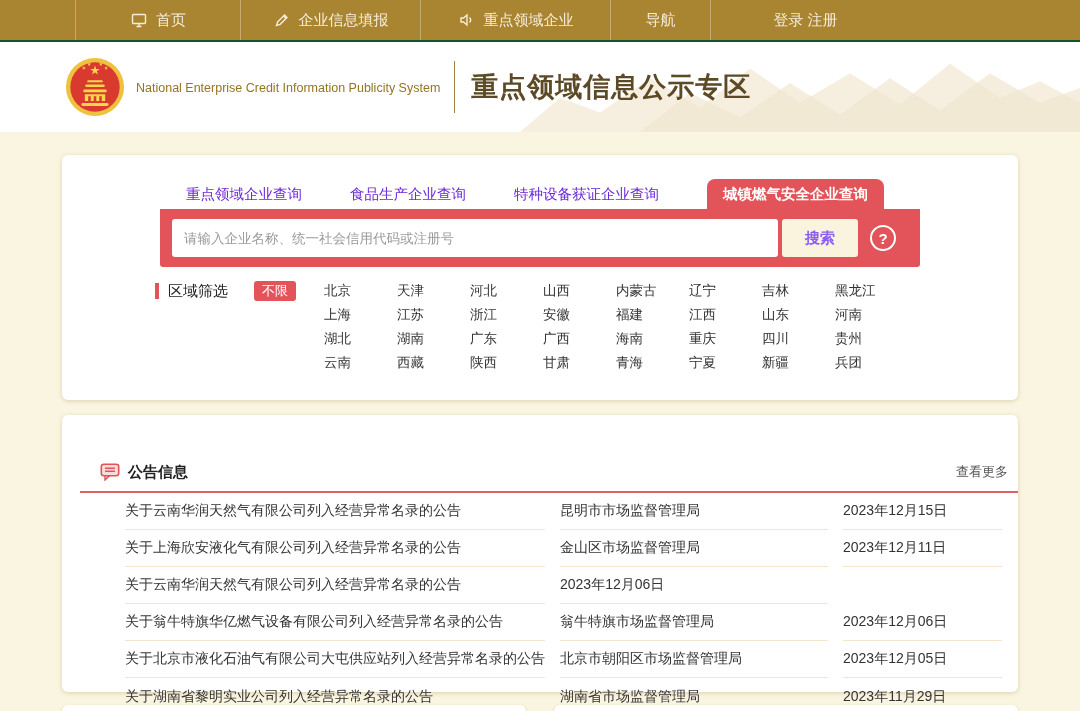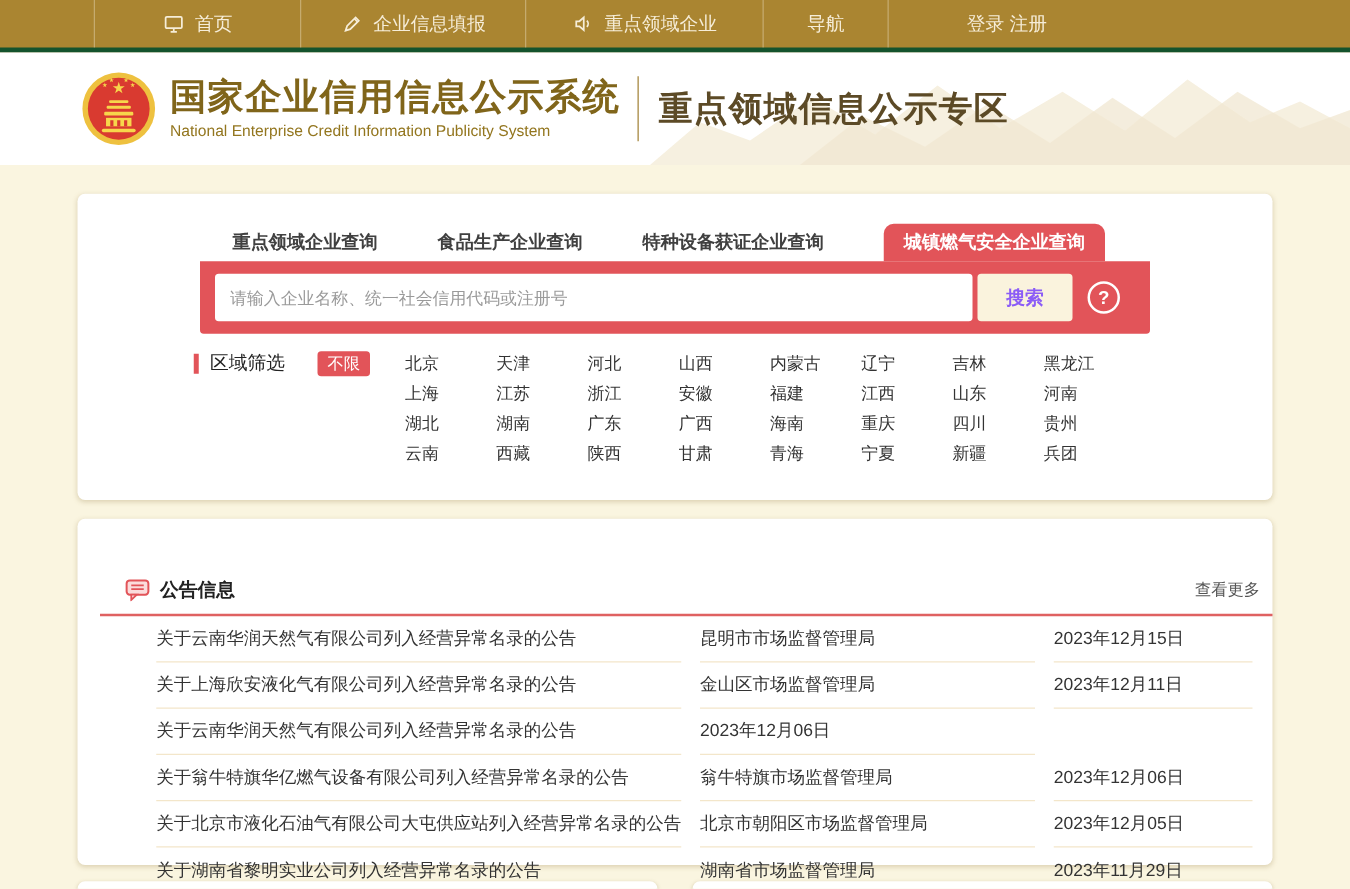--- a/index.html
+++ b/index.html
@@ -1,20 +1,20 @@
 <!DOCTYPE html>
 <html><head>
 <meta charset="utf-8">
 <style>
   * { margin:0; padding:0; box-sizing:border-box; }
   html,body { width:1080px; height:711px; overflow:hidden;
     font-family:"Liberation Sans","DejaVu Sans",sans-serif; background:#faf5e0; }
 
   
-  .topnav { height:42px; background:#aa8531; border-bottom:4px solid #14532d;
+  .topnav { height:42px; background:#aa8531; border-bottom:2px solid #14532d;
     display:flex; align-items:stretch; color:#f6edd8; }
   .nav-spacer { width:75px; }
   .nav-item { display:flex; align-items:center; justify-content:center; gap:8px;
     font-size:15px; color:#f6edd8; text-decoration:none; cursor:pointer;
     border-left:1px solid rgba(250,243,225,.35); }
   .nav-item svg { flex:0 0 auto; }
   .w-home{width:165px;} .w-fill{width:180px;} .w-notice{width:180px;}
   .w-key{width:190px;} .w-navg{width:100px;} .w-login{width:190px;}
 
   
@@ -31,21 +31,21 @@
     letter-spacing:1px; position:relative; z-index:1; }
 
   
   main { padding-top:23px; }
   .card { width:956px; margin:0 auto; background:#fff; border-radius:6px;
     box-shadow:0 1px 4px rgba(150,125,70,.30); }
 
   
   .search-card { height:245px; padding-top:24px; }
   .tabs { display:flex; align-items:flex-end; height:30px; margin-left:124px; }
-  .tab { font-size:14.5px; font-weight:700; color:#404040; line-height:30px;
+  .tab { font-size:14.5px; font-weight:400; color:#6d28d9; line-height:30px;
     margin-right:48px; cursor:pointer; white-space:nowrap; }
   .tab.active { background:#e25459; color:#fff; padding:0 16px; margin-right:0;
     border-radius:8px 8px 0 0; font-weight:600; }
   .search-bar { margin-left:98px; width:760px; height:58px; background:#e25459;
     border-radius:0 0 3px 3px; display:flex; align-items:center; padding:12px 12px; }
   .search-input { width:606px; height:38px; border:none; border-radius:3px;
     padding:0 12px; font-size:13.5px; color:#333; outline:none;
     font-family:"Liberation Sans","DejaVu Sans",sans-serif; }
   .search-input::placeholder { color:#9a9a9a; }
   .search-btn { margin-left:4px; width:76px; height:38px; background:#faf3dd; color:#8b5cf6;
@@ -141,21 +141,20 @@
       <rect x="24" y="25" width="16" height="2.2" rx="1" fill="#f7d64b"></rect>
       <rect x="22" y="29.5" width="20" height="2.4" rx="1" fill="#f7d64b"></rect>
       <rect x="20" y="34.5" width="24" height="3" rx="1" fill="#f7d64b"></rect>
       <rect x="21.5" y="39.5" width="21" height="7" fill="#f7d64b"></rect>
       <rect x="25" y="41.5" width="2.6" height="5" fill="#d93a30"></rect>
       <rect x="30.7" y="41.5" width="2.6" height="5" fill="#d93a30"></rect>
       <rect x="36.4" y="41.5" width="2.6" height="5" fill="#d93a30"></rect>
       <rect x="18" y="48.5" width="28" height="3" rx="1.5" fill="#f7d64b"></rect>
     </svg>
     <div class="brand-text">
-      <div class="brand-title">国家企业信用信息公示系统</div>
       <div class="brand-sub">National Enterprise Credit Information Publicity System</div>
     </div>
   </div>
   <div class="mast-divider"></div>
   <div class="zone-title">重点领域信息公示专区</div>
 </header>
 
 <main>
 
   <section class="card search-card">

